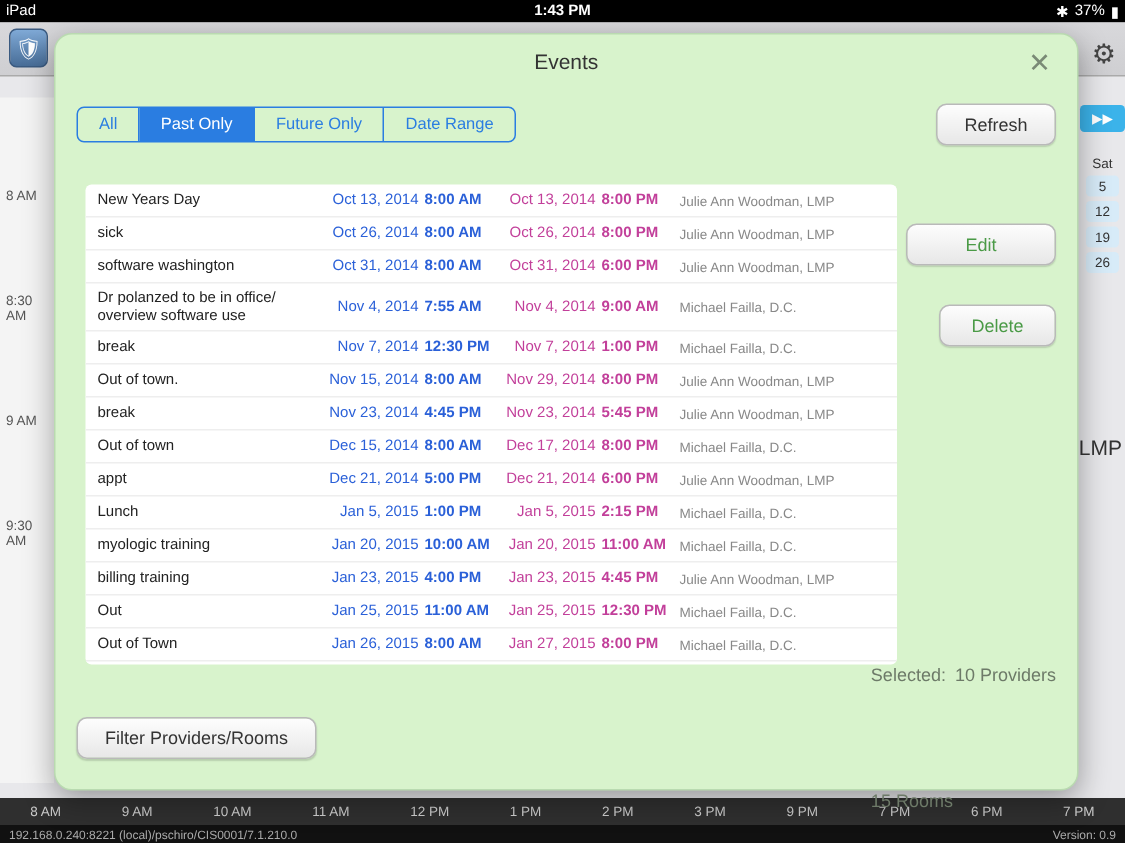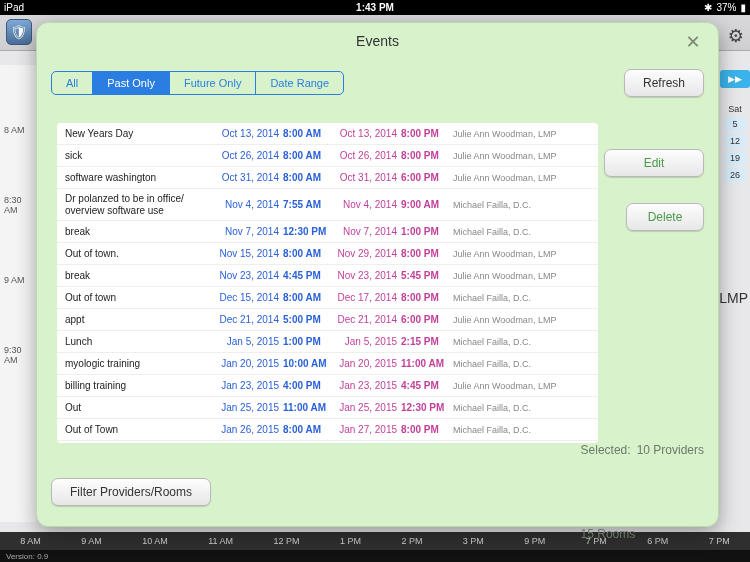--- a/index.html
+++ b/index.html
@@ -184,20 +184,21 @@
     <span>12 PM</span>
     <span>1 PM</span>
     <span>2 PM</span>
     <span>3 PM</span>
     <span>9 PM</span>
     <span>7 PM</span>
     <span>6 PM</span>
     <span>7 PM</span>
   </div>
   <div class="bottom-footer">
+    <span>192.168.0.240:8221 (local)/pschiro/CIS0001/7.1.210.0</span>
     <span>Version: 0.9</span>
   </div>
 </div>
 
 <div class="modal">
   <div class="modal-header">
     <div class="modal-title">Events</div>
     <div class="close-x">✕</div>
   </div>
 

